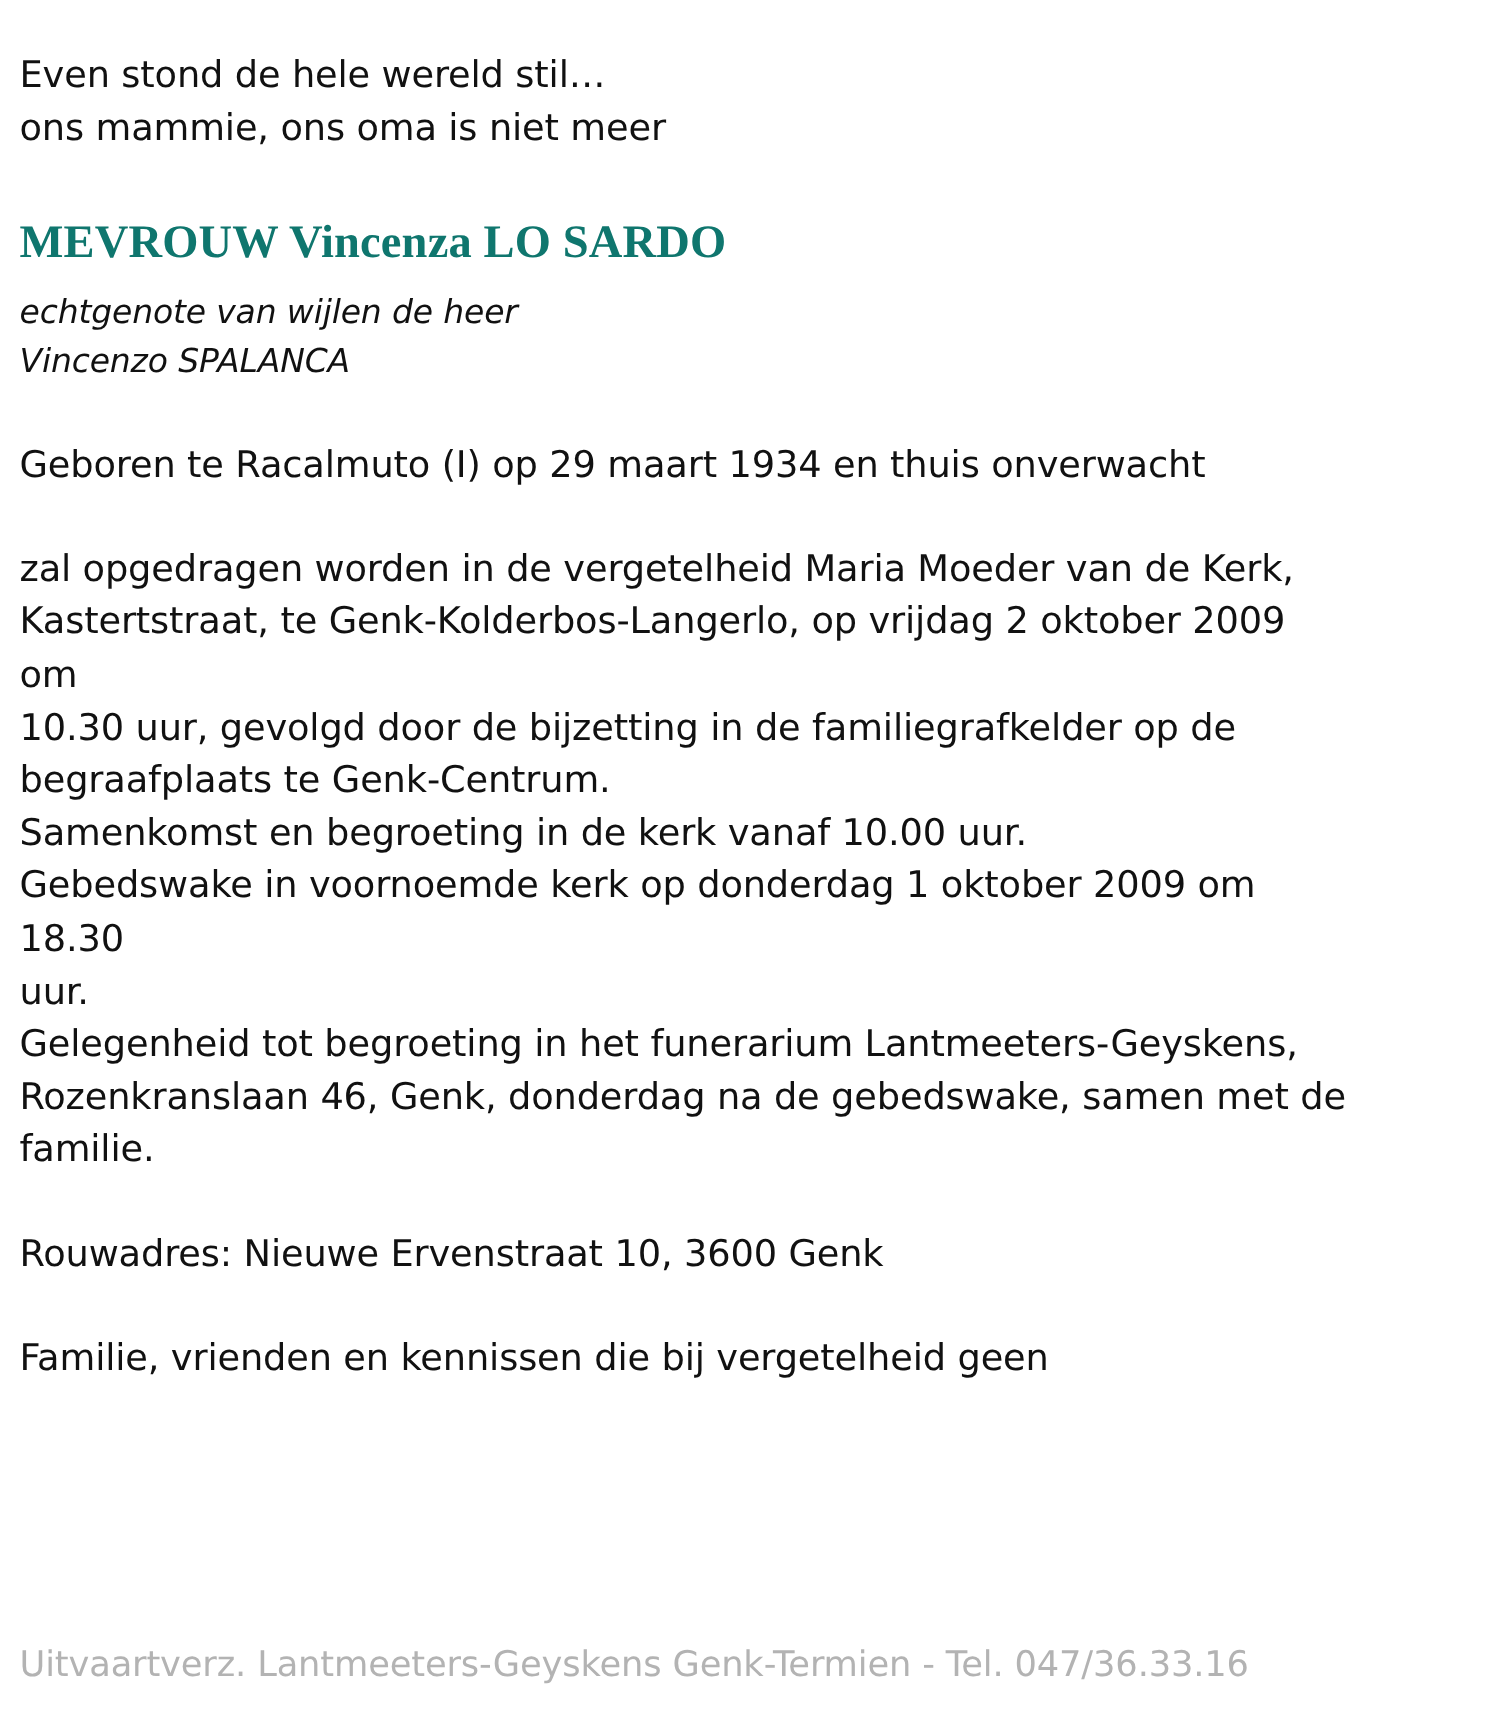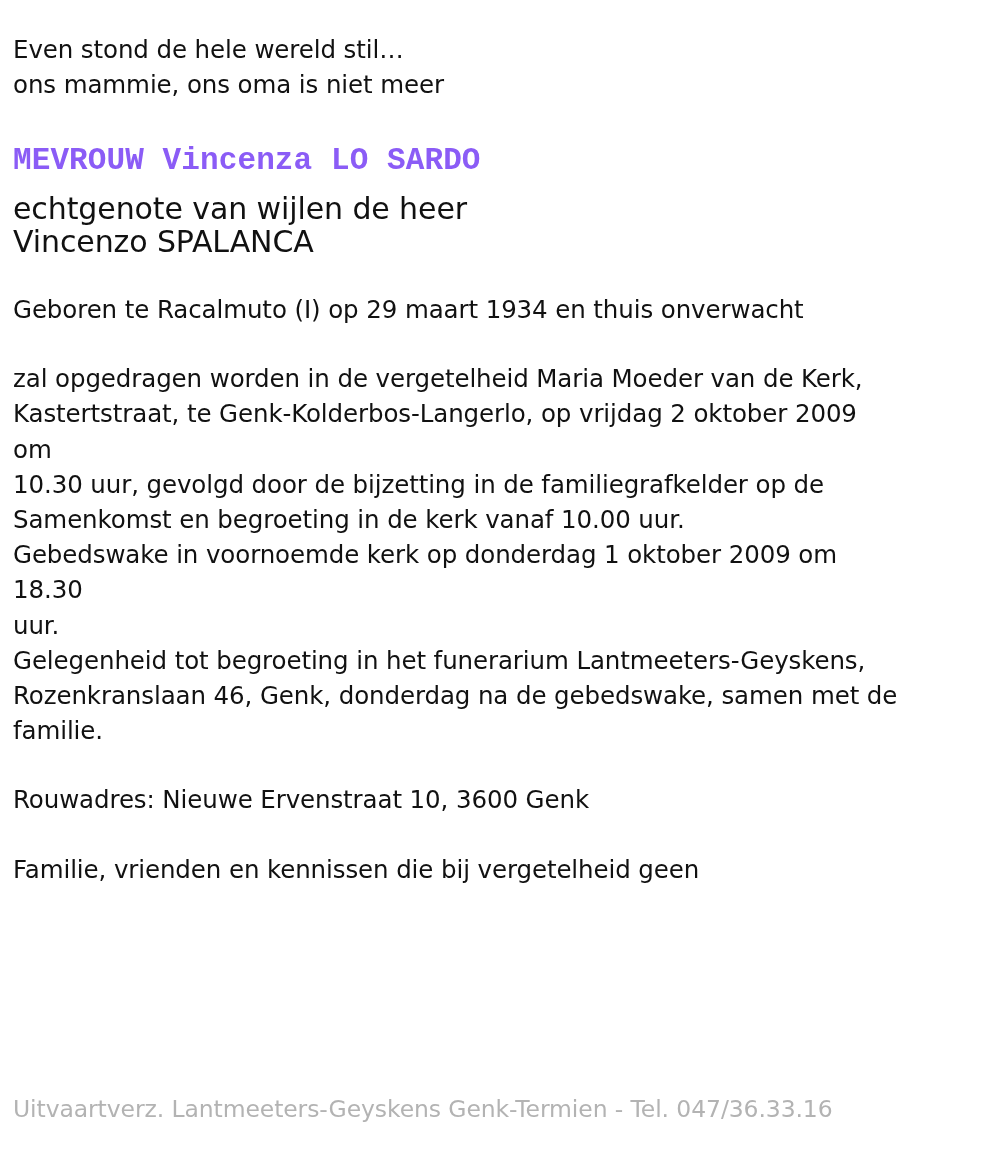--- a/index.html
+++ b/index.html
@@ -47,32 +47,33 @@
   }
 
   
   .gap-lg { height: 40px; }
   .gap-md { height: 34px; }
   .gap-xs { height: 12px; }
 
   
   .name-heading {
     display: block;
-    font-family: Liberation Mono, monospace;
+    font-family: Liberation Serif, serif;
     font-weight: 700;
     font-size: 31px;
     line-height: 38px;
     letter-spacing: 0.1px;
-    color: #8b5cf6;
+    color: #0f766e;
     white-space: pre-wrap;
   }
 
   .spouse .line {
-    font-size: 30px;
+    font-size: 22px;
     line-height: 33px;
+    font-style: italic;
   }
 
   
   .body-par .line {
     font-size: 24.5px;
     line-height: 35.2px;
   }
 
   
   .footer-credit {
@@ -115,20 +116,21 @@
   <div class="block body-par">
     <span class="line">Geboren te Racalmuto (I) op 29 maart 1934 en thuis onverwacht</span>
   </div>
 
   <div class="gap-md"></div>
 
   <div class="block body-par">
     <span class="line">zal opgedragen worden in de vergetelheid Maria Moeder van de Kerk,</span>
     <span class="line">Kastertstraat, te Genk-Kolderbos-Langerlo, op vrijdag 2 oktober 2009 om</span>
     <span class="line">10.30 uur, gevolgd door de bijzetting in de familiegrafkelder op de</span>
+    <span class="line">begraafplaats te Genk-Centrum.</span>
     <span class="line">Samenkomst en begroeting in de kerk vanaf 10.00 uur.</span>
     <span class="line">Gebedswake in voornoemde kerk op donderdag 1 oktober 2009 om 18.30</span>
     <span class="line">uur.</span>
     <span class="line">Gelegenheid tot begroeting in het funerarium Lantmeeters-Geyskens,</span>
     <span class="line">Rozenkranslaan 46, Genk, donderdag na de gebedswake, samen met de</span>
     <span class="line">familie.</span>
   </div>
 
   <div class="gap-md"></div>
 

